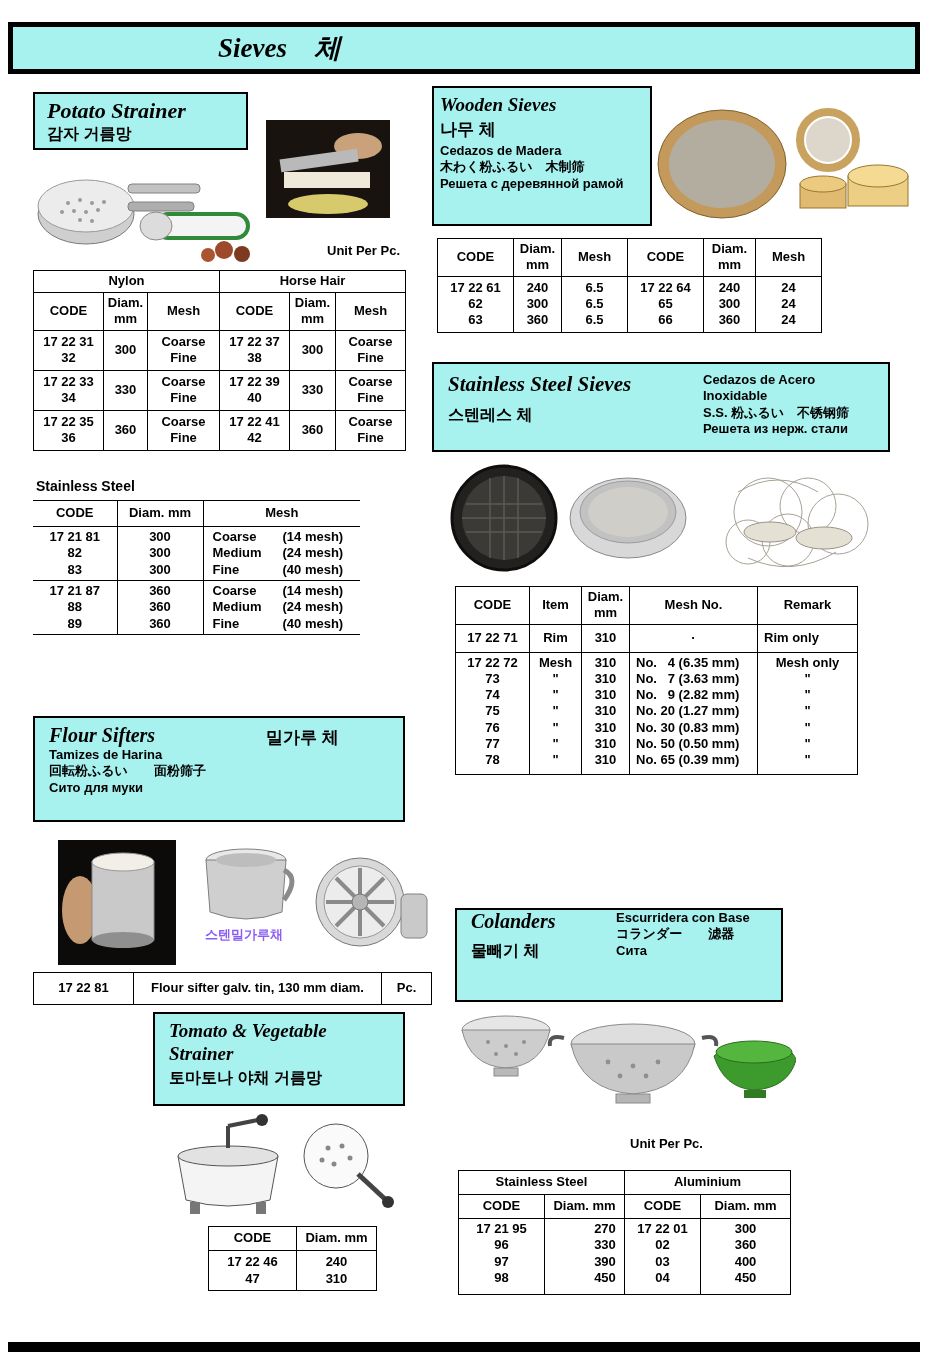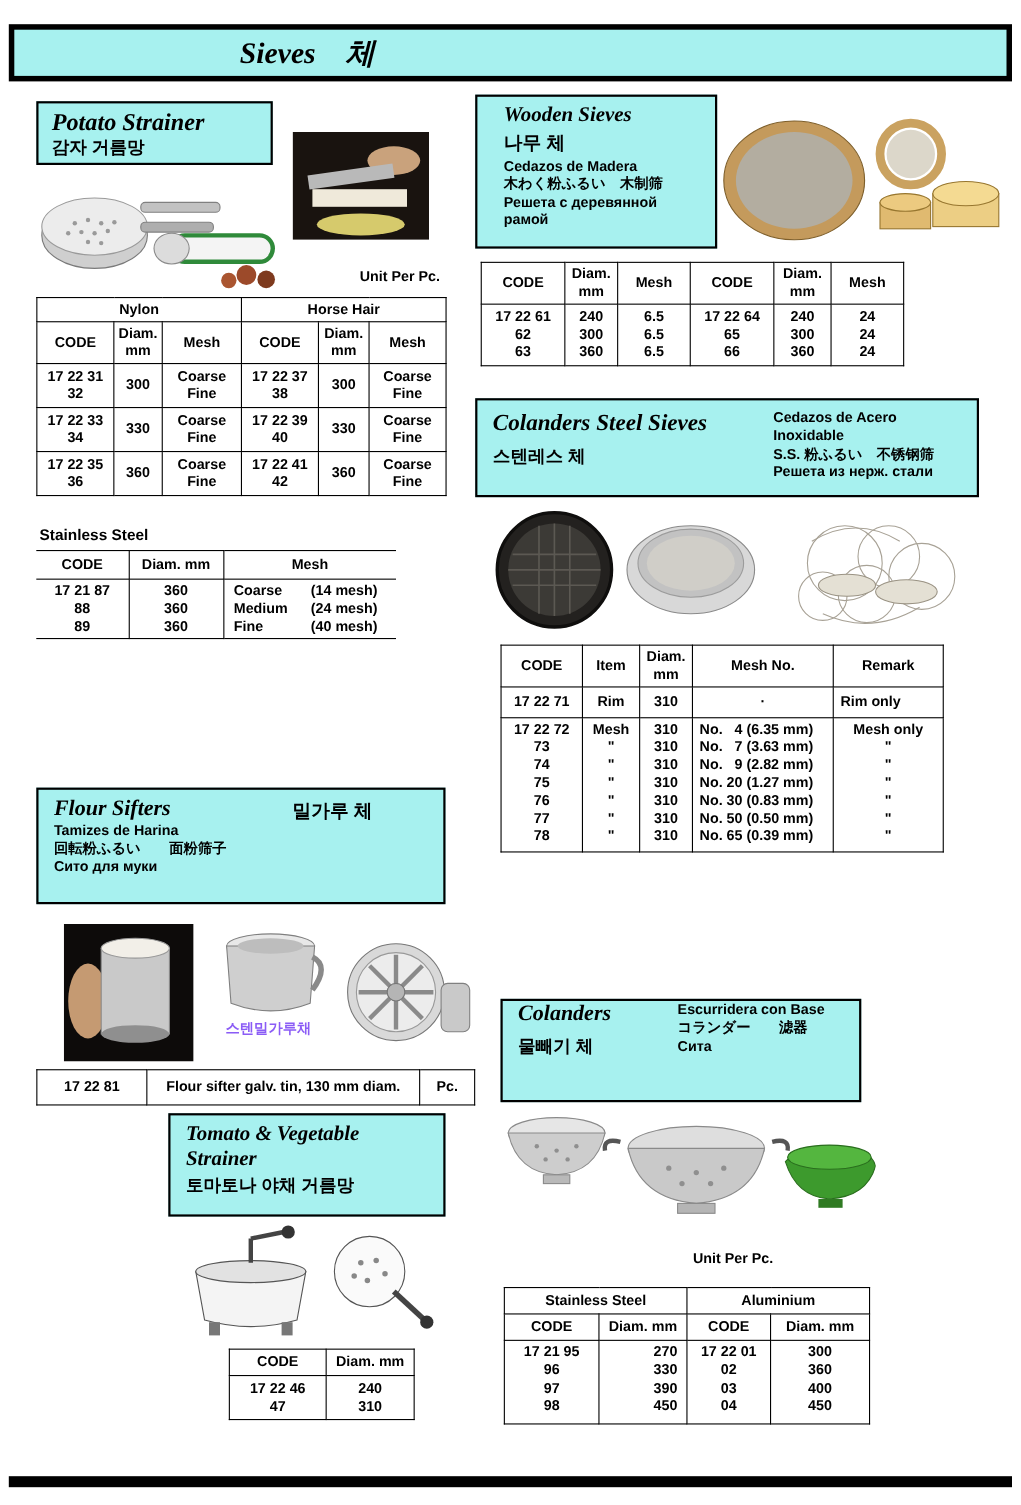--- a/index.html
+++ b/index.html
@@ -150,20 +150,38 @@
       <col style="width:86px">
       <col style="width:157px">
     </colgroup>
   <tbody>
       <tr style="height:26px">
     <th>CODE</th>
     <th>Diam. mm</th>
     <th>Mesh</th>
   </tr>
   <tr style="height:54px">
+    <td class="pre">17 21 81
+82
+83</td>
+    <td class="pre">300
+300
+300</td>
+    <td>
+          <div class="meshcols">
+            <span class="pre">Coarse
+Medium
+Fine</span>
+            <span class="pre">(14 mesh)
+(24 mesh)
+(40 mesh)</span>
+          </div>
+        </td>
+  </tr>
+  <tr style="height:54px">
     <td class="pre">17 21 87
 88
 89</td>
     <td class="pre">360
 360
 360</td>
     <td>
           <div class="meshcols">
             <span class="pre">Coarse
 Medium
@@ -280,21 +298,21 @@
   </tr>
   <tr style="height:40px">
     <td class="pre">17 22 46
 47</td>
     <td class="pre">240
 310</td>
   </tr>
 </tbody>
   </table>
 
-<div class="abs cyanbox" style="left:432px; top:86px; width:220px; height:140px; padding:6px 24px;">
+<div class="abs cyanbox" style="left:432px; top:86px; width:220px; height:140px; padding:6px 6px;">
   <div class="heading" style="font-size:19px;">Wooden Sieves</div>
   <div class="bold" style="font-size:17px; margin:2px 0;">나무 체</div>
   <div class="desc">Cedazos de Madera</div>
   <div class="desc">木わく粉ふるい　木制筛</div>
   <div class="desc">Решета с деревянной рамой</div>
 </div>
 
 <div class="abs" style="left:650px; top:98px; width:262px; height:132px;">
   <svg class="illus" width="262" height="132" viewBox="0 0 262 132">
     <ellipse cx="72" cy="66" rx="64" ry="54" fill="#c49a5c" stroke="#7e5f2b"></ellipse>
@@ -347,21 +365,21 @@
     <td class="pre">24
 24
 24</td>
   </tr>
 </tbody>
   </table>
 
 <div class="abs cyanbox" style="left:432px; top:362px; width:458px; height:90px; padding:8px 14px;">
   <div style="display:flex;">
     <div style="flex:0 0 255px;">
-      <div class="heading" style="font-size:21px;">Colanders Steel Sieves</div>
+      <div class="heading" style="font-size:21px;">Stainless Steel Sieves</div>
       <div class="bold" style="font-size:16px; margin-top:8px;">스텐레스 체</div>
     </div>
     <div>
       <div class="desc">Cedazos de Acero Inoxidable</div>
       <div class="desc">S.S. 粉ふるい　不锈钢筛</div>
       <div class="desc">Решета из нерж. стали</div>
     </div>
   </div>
 </div>
 

